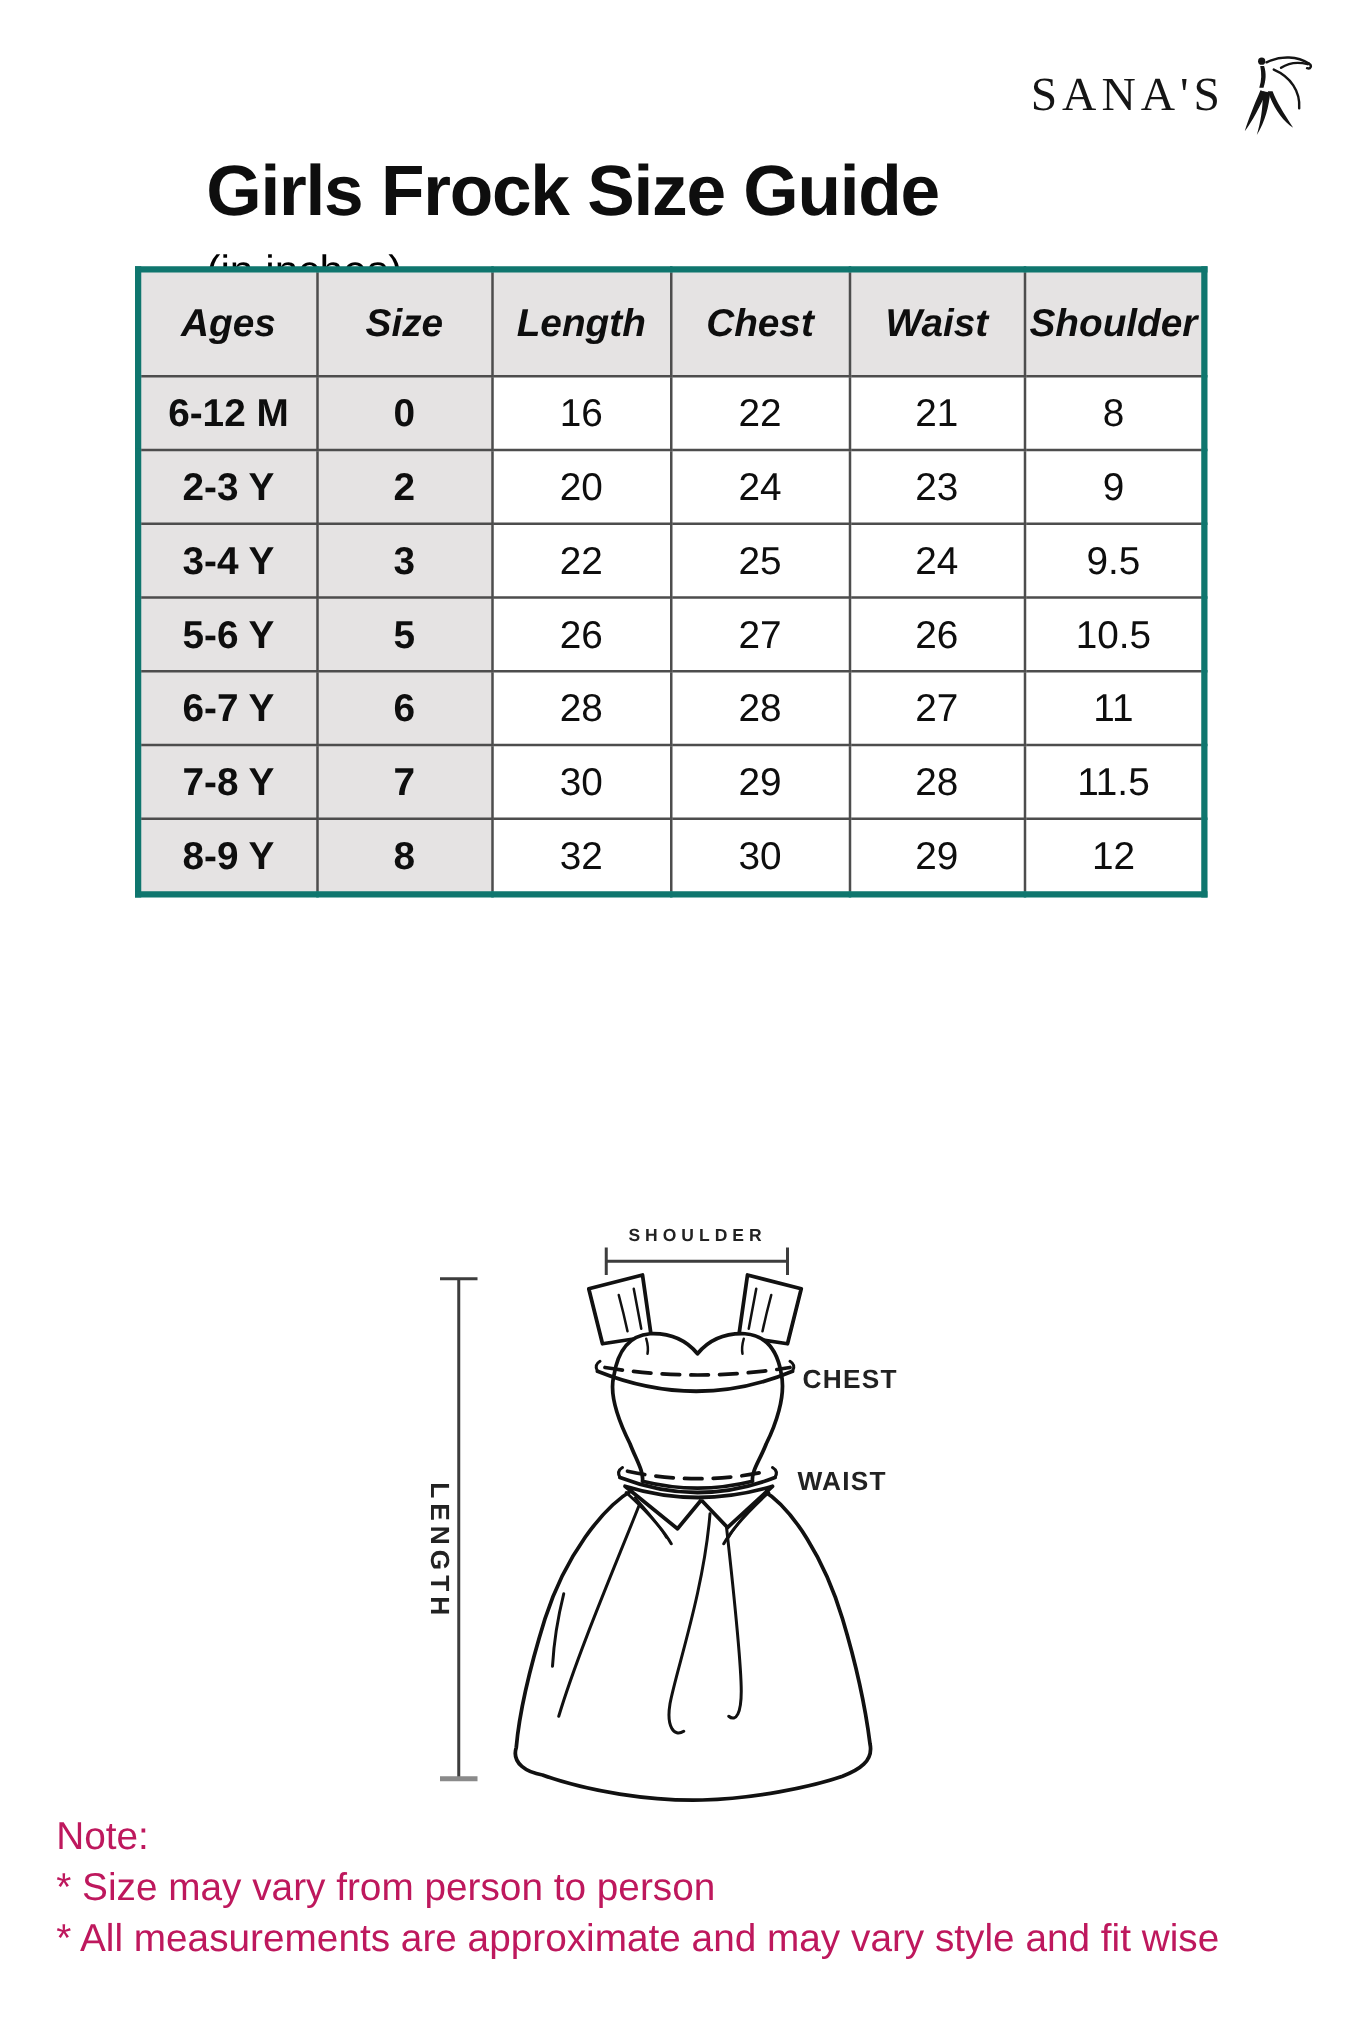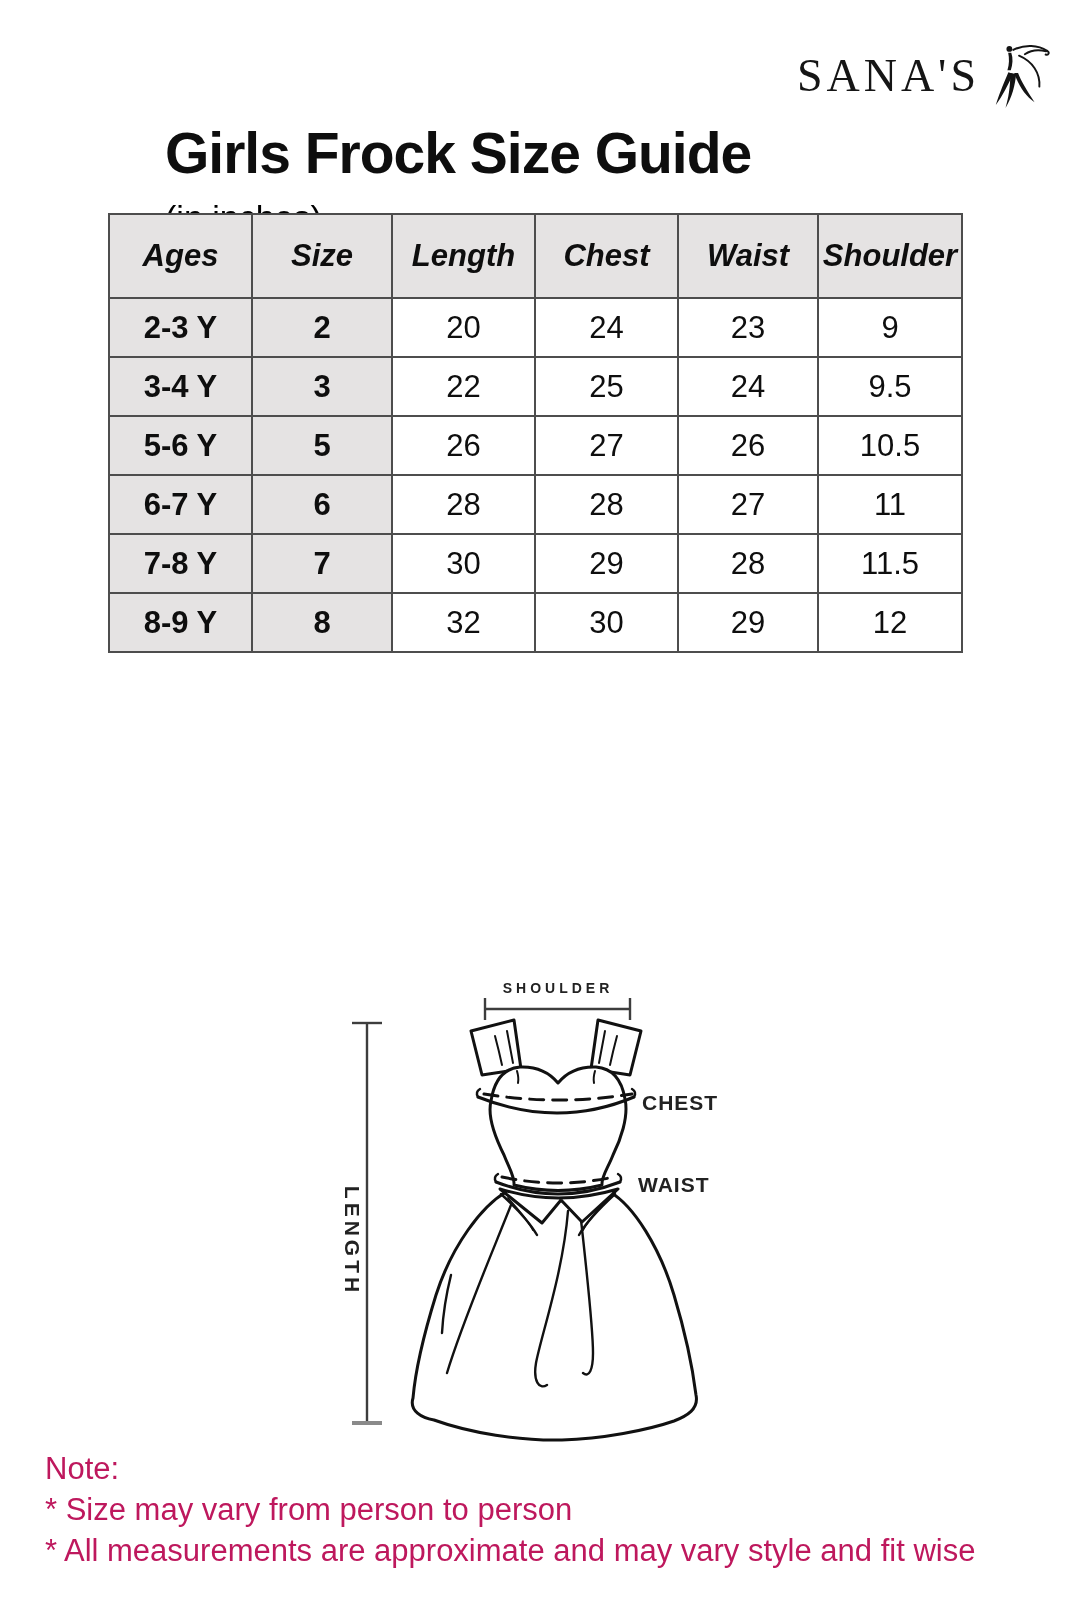--- a/index.html
+++ b/index.html
@@ -3,33 +3,33 @@
 <meta charset="utf-8">
 <style>
   html,body{margin:0;padding:0;}
   body{
     width:1080px;height:1620px;position:relative;background:#ffffff;
     font-family:"Liberation Sans",sans-serif;color:#111;overflow:hidden;
   }
   
   .logo{position:absolute;top:40px;right:30px;display:flex;align-items:center;gap:10px;}
   .logo-text{
-    font-family:"Liberation Serif",serif;font-size:46px;letter-spacing:4px;
+    font-family:"Liberation Serif",serif;font-size:38px;letter-spacing:4px;
     color:#151515;line-height:1;
   }
   .logo-icon svg{display:block;}
   
   .title{position:absolute;left:165px;top:120px;display:flex;align-items:baseline;gap:12px;white-space:nowrap;flex-direction:column;}
   .title-main{font-size:57px;font-weight:600;letter-spacing:-1px;color:#0e0e0e;}
   .title-unit{font-size:34px;font-weight:400;color:#000000;}
   
   table.size-table{
     position:absolute;left:108px;top:213px;width:853px;
     border-collapse:collapse;table-layout:fixed;
-    border:2px solid #0f766e;
+    border:5px solid #0f766e;
   }
   .size-table th,.size-table td{
     border:2px solid #4d4d4d;text-align:center;vertical-align:middle;
     padding:0;color:#0e0e0e;
   }
   .size-table thead th{
     height:82px;background:#e5e3e3;font-style:italic;font-weight:bold;font-size:31px;
   }
   .size-table tbody td{height:57px;font-size:31px;font-weight:400;background:#fff;}
   .size-table tbody td.shade{background:#e5e3e3;font-weight:bold;}
@@ -82,20 +82,28 @@
         <th>Ages</th>
         <th>Size</th>
         <th>Length</th>
         <th>Chest</th>
         <th>Waist</th>
         <th>Shoulder</th>
       </tr>
     </thead>
   <tbody>
       <tr>
+        <td class="shade">6-12 M</td>
+        <td class="shade">0</td>
+        <td>16</td>
+        <td>22</td>
+        <td>21</td>
+        <td>8</td>
+      </tr>
+      <tr>
         <td class="shade">2-3 Y</td>
         <td class="shade">2</td>
         <td>20</td>
         <td>24</td>
         <td>23</td>
         <td>9</td>
       </tr>
       <tr>
         <td class="shade">3-4 Y</td>
         <td class="shade">3</td>

